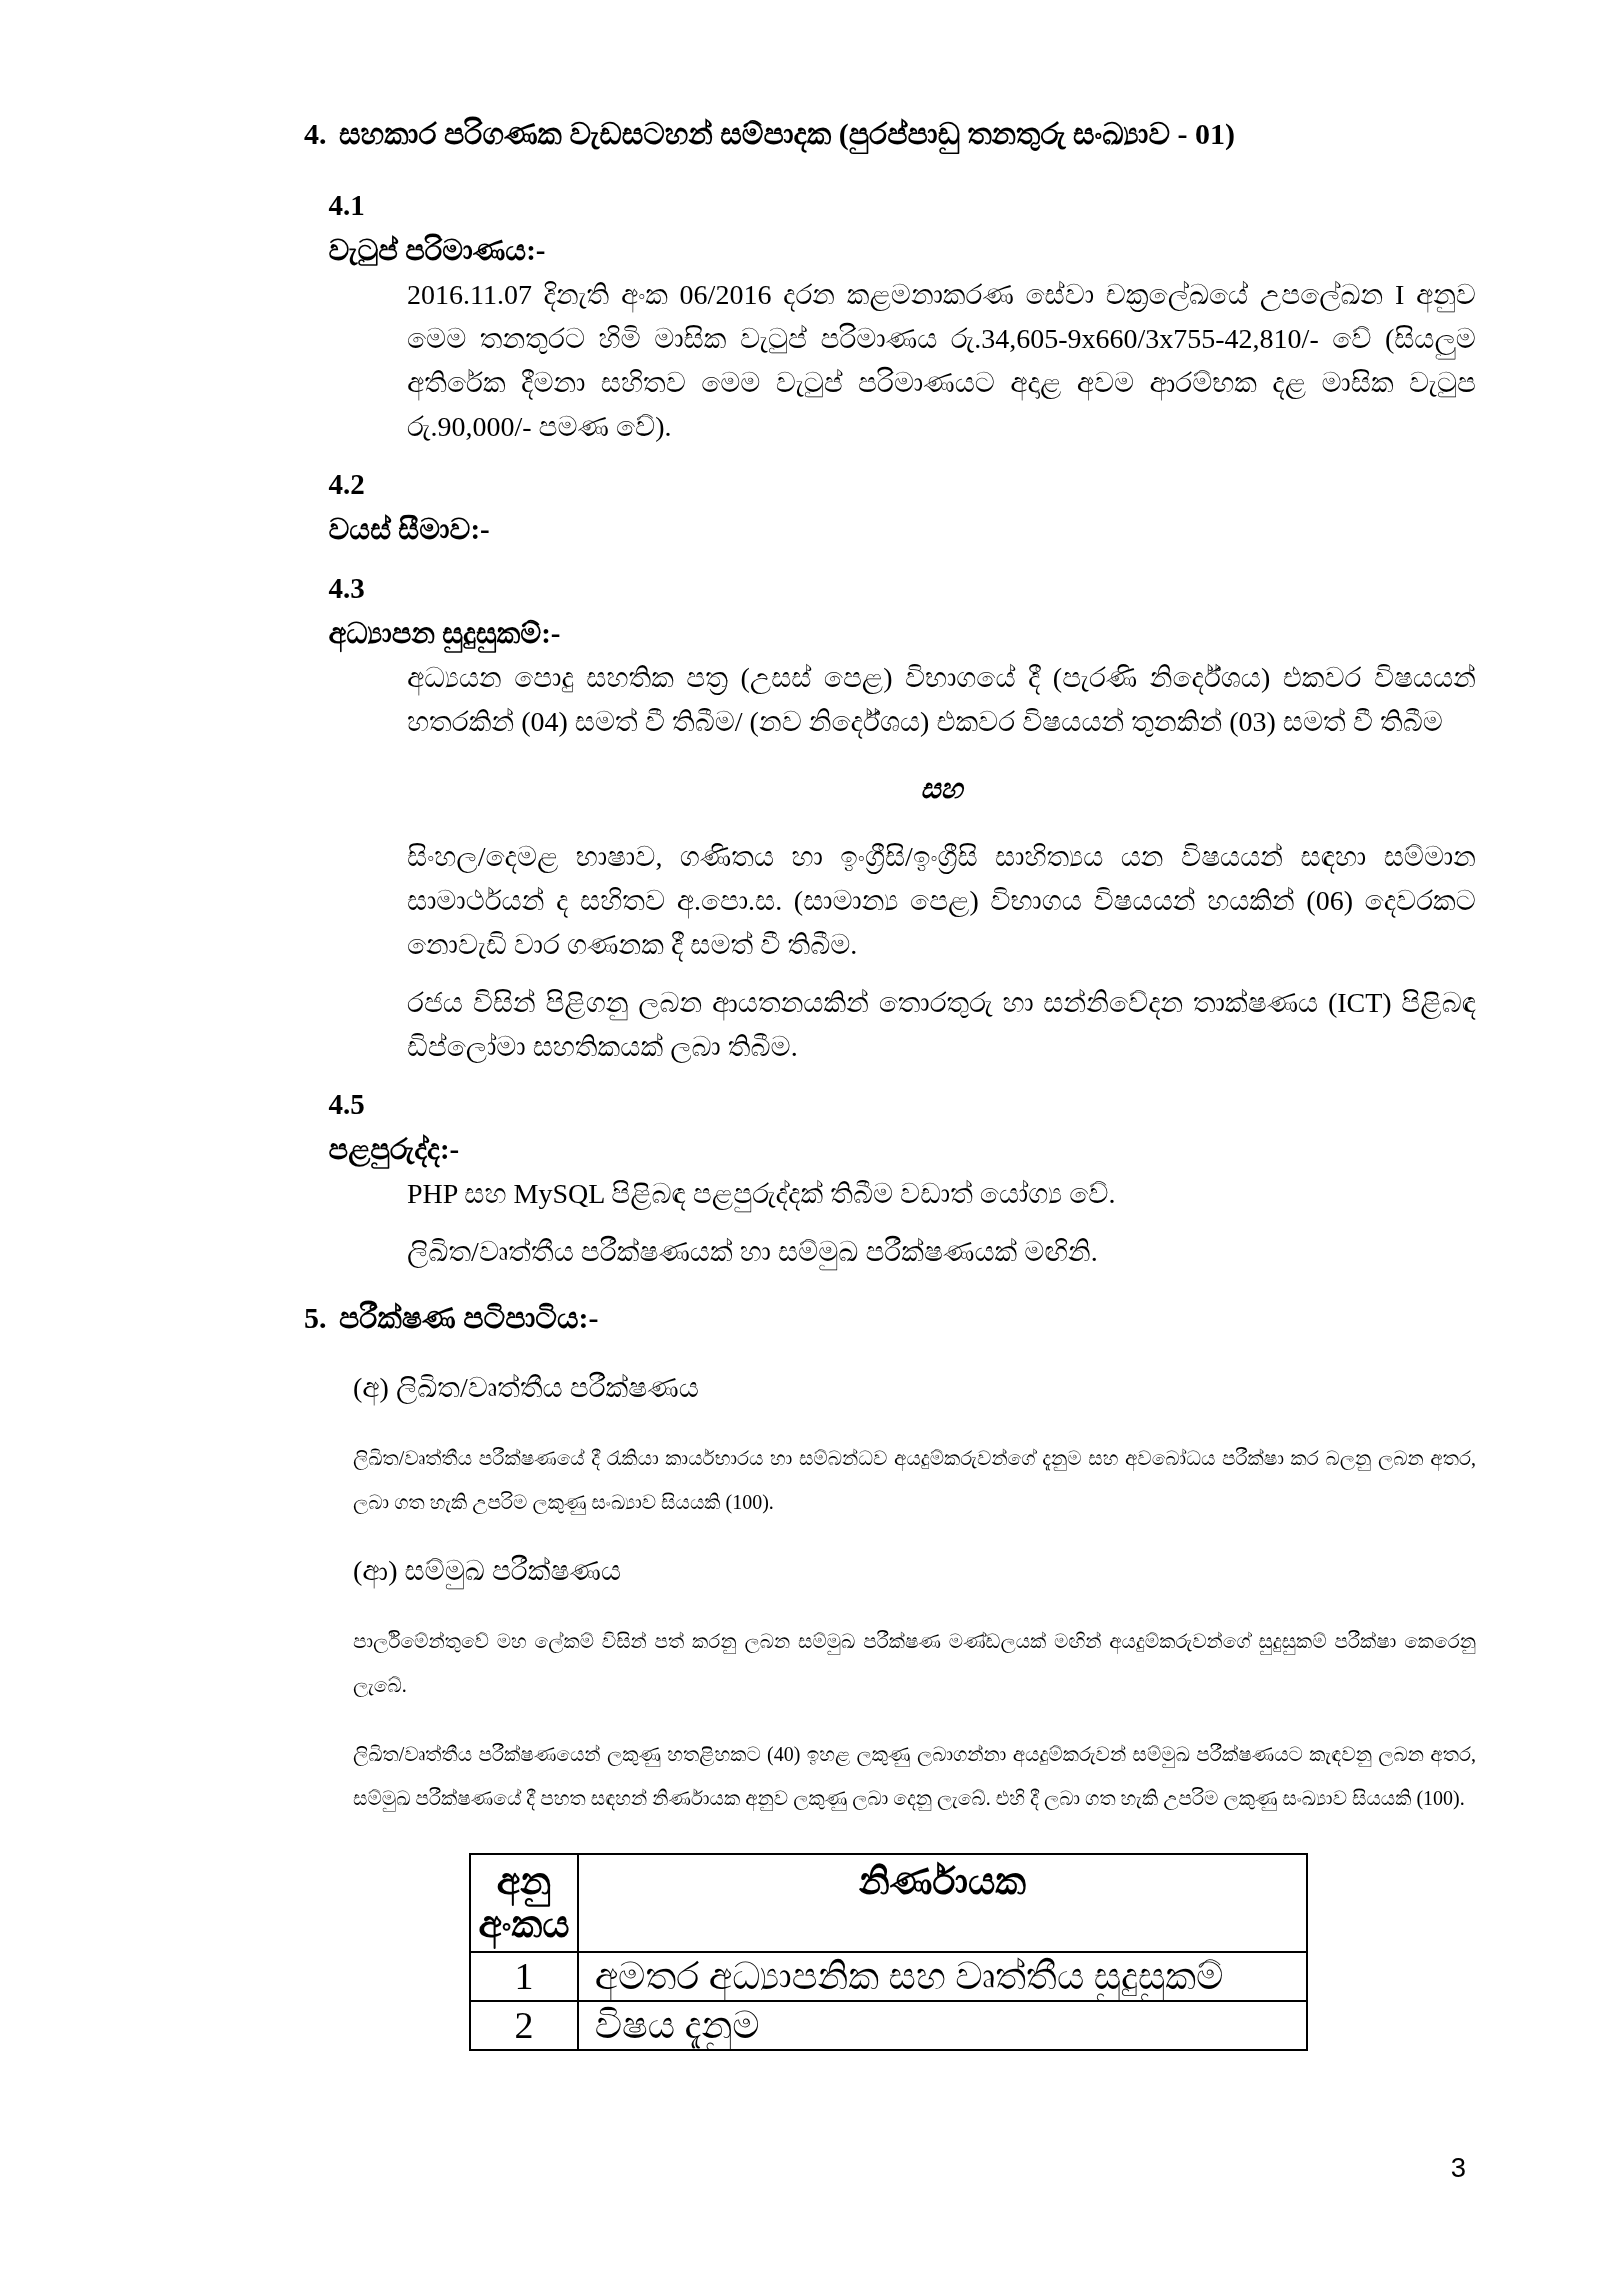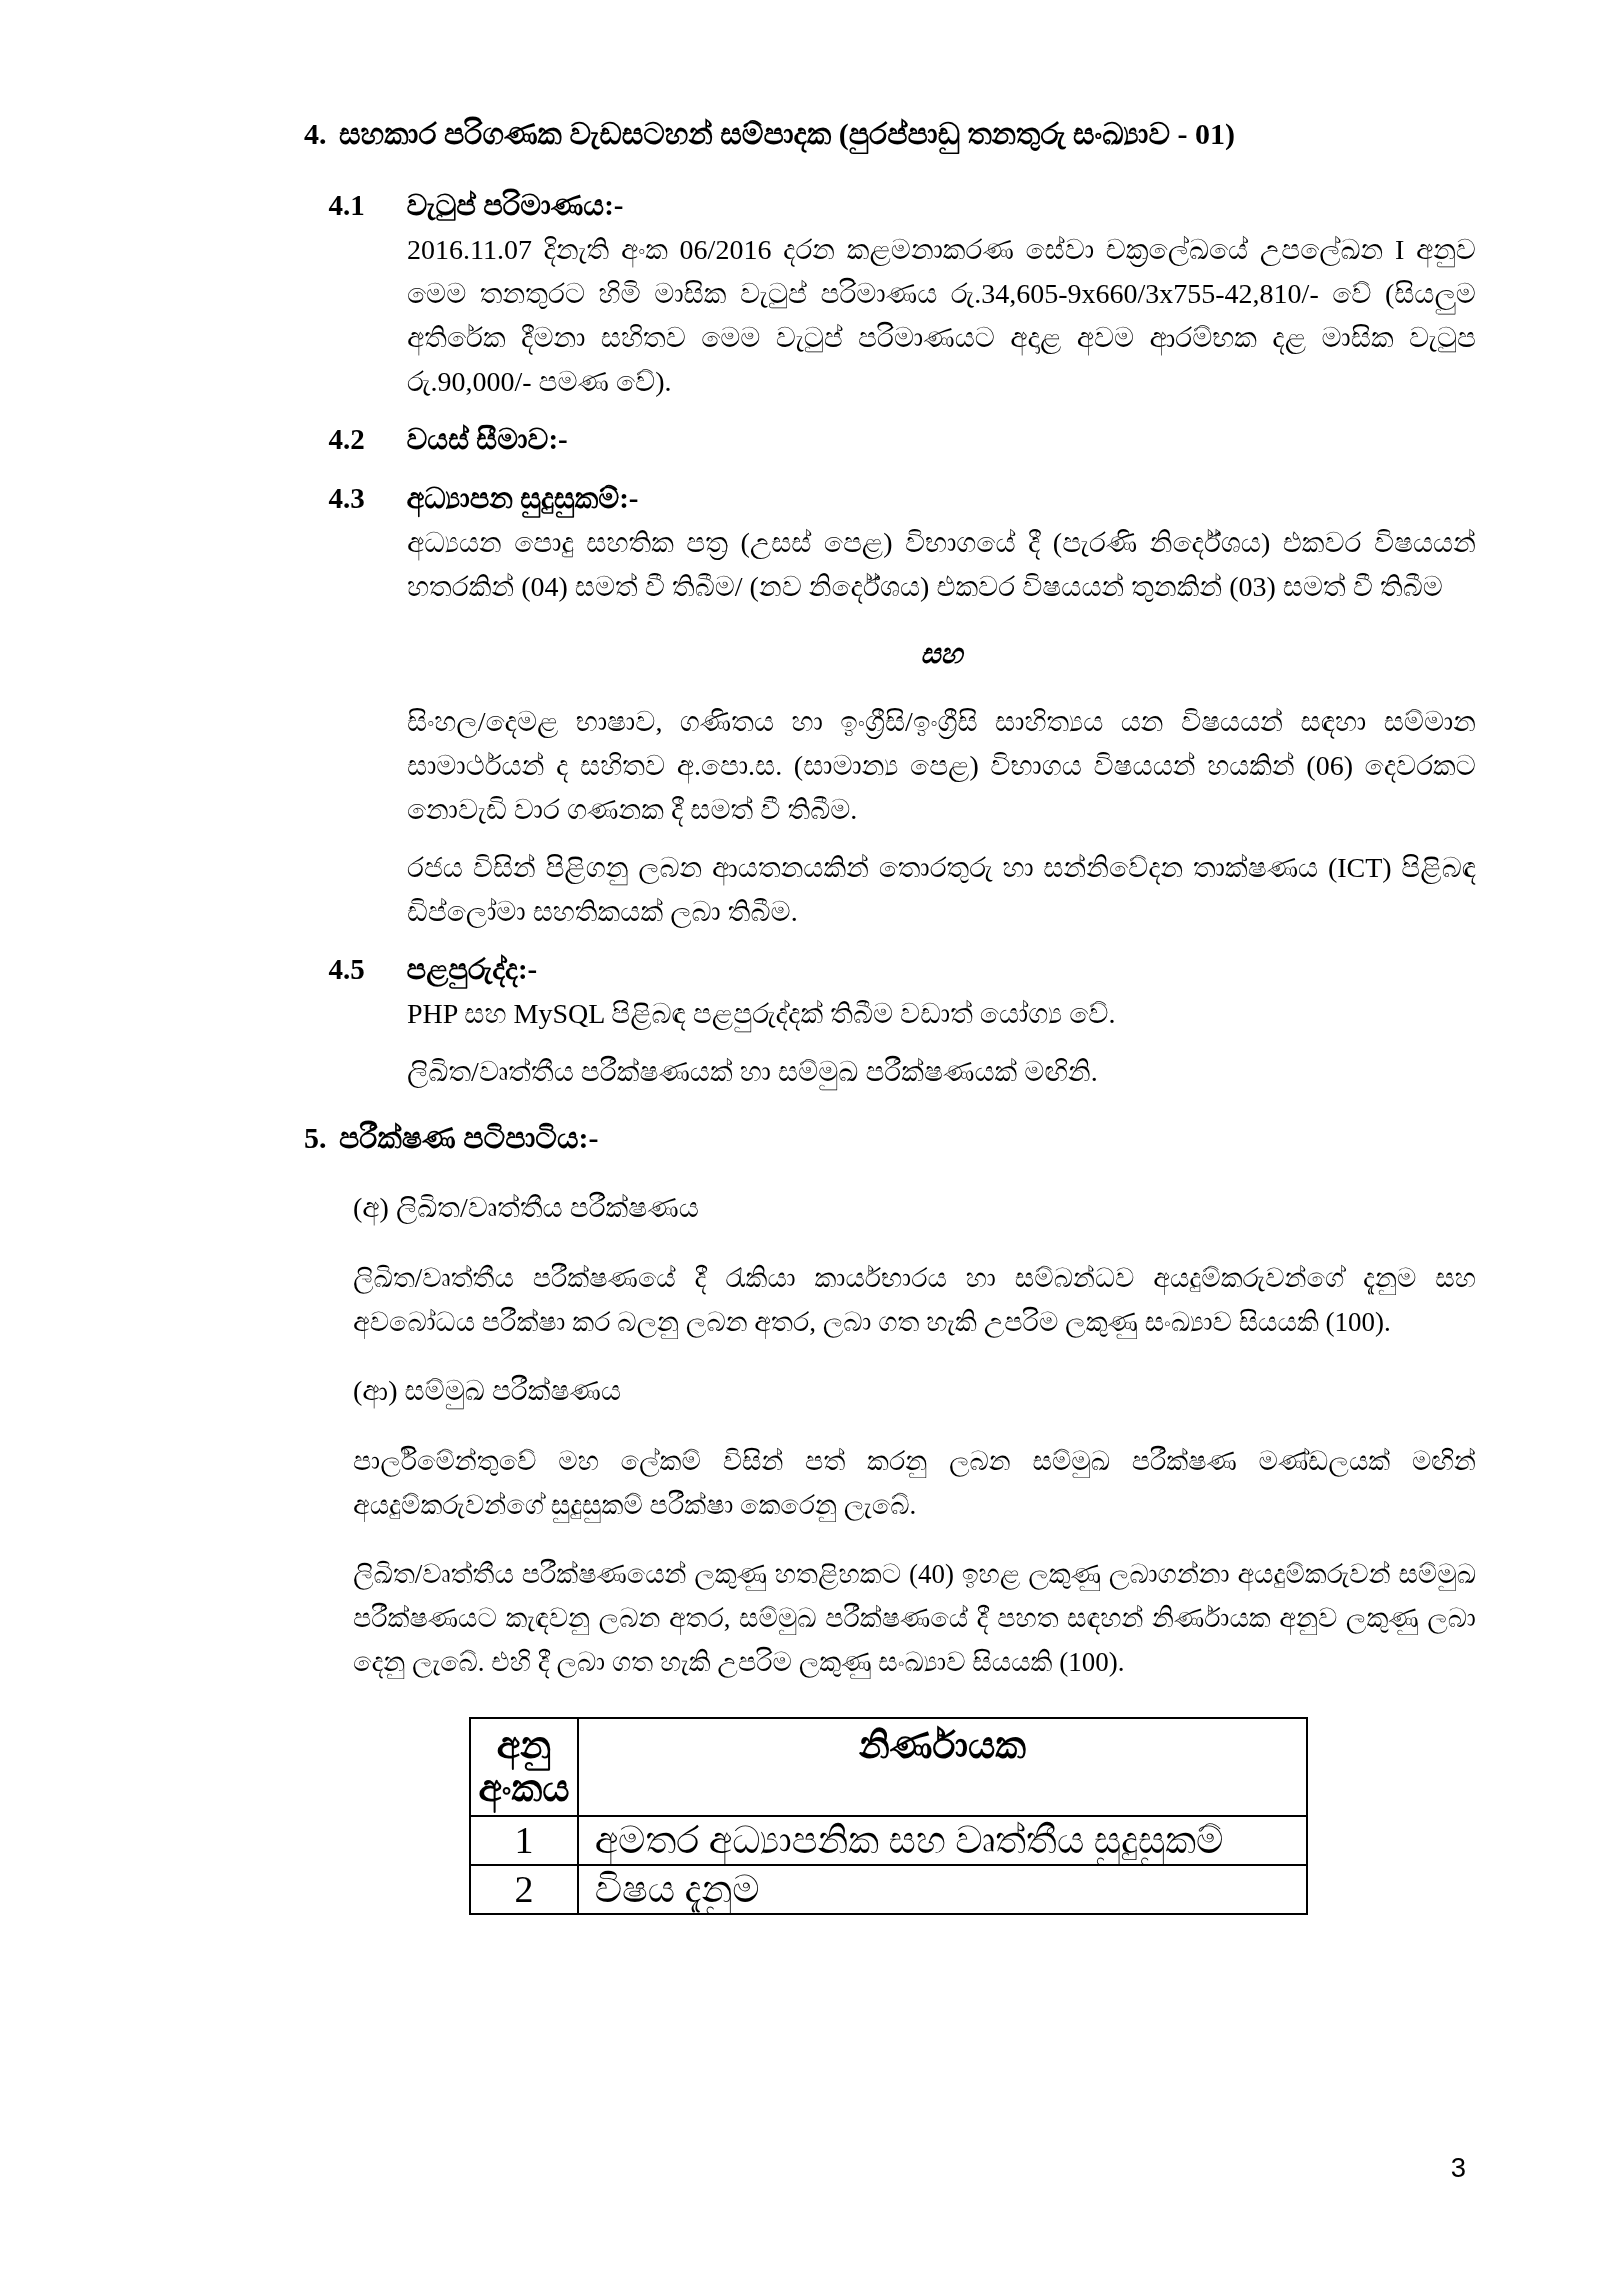--- a/index.html
+++ b/index.html
@@ -32,20 +32,21 @@
   .sec4-head { margin-bottom: 25.5px; }
   .sec5-head { margin: 19.6px 0 25.5px 0; }
   
   .sub { margin-bottom: 13.7px; }
   .sub-head {
     display: flex;
     margin-left: 24.5px;
     font-weight: bold;
     font-size: 29px;
     line-height: 45px;
+    flex-direction: column;
   }
   .sub-num { width: 78px; flex: none; }
   .sub-title { flex: 1; }
   .sub-body {
     margin: 0 0 0 103px;
     font-size: 28px;
     line-height: 44px;
     text-align: justify;
   }
   .connector {
@@ -57,21 +58,21 @@
     font-style: italic;
   }
   
   .item-label {
     margin: 25.5px 0 25.5px 49px;
     font-size: 28px;
     line-height: 44px;
   }
   .body5 {
     margin: 25.5px 0 25.5px 49px;
-    font-size: 27px;
+    font-size: 20px;
     line-height: 44px;
     text-align: justify;
   }
   
   .criteria-table {
     margin: 33px 0 0 165px;
     border-collapse: collapse;
     width: 839px;
     table-layout: fixed;
   }

